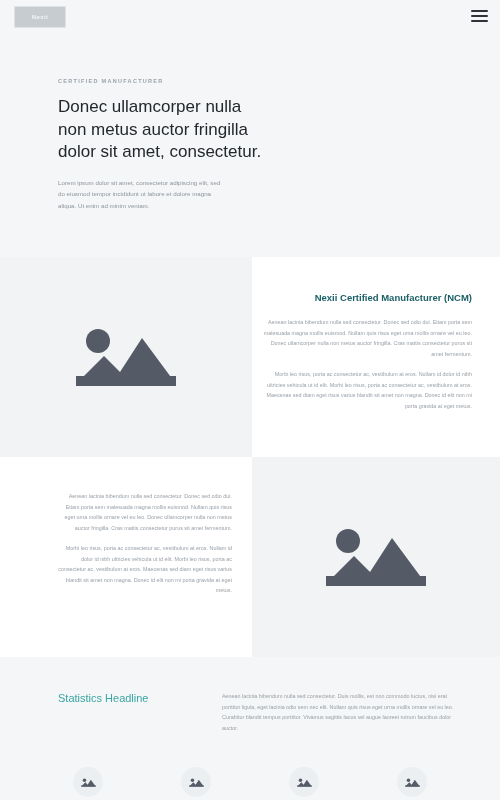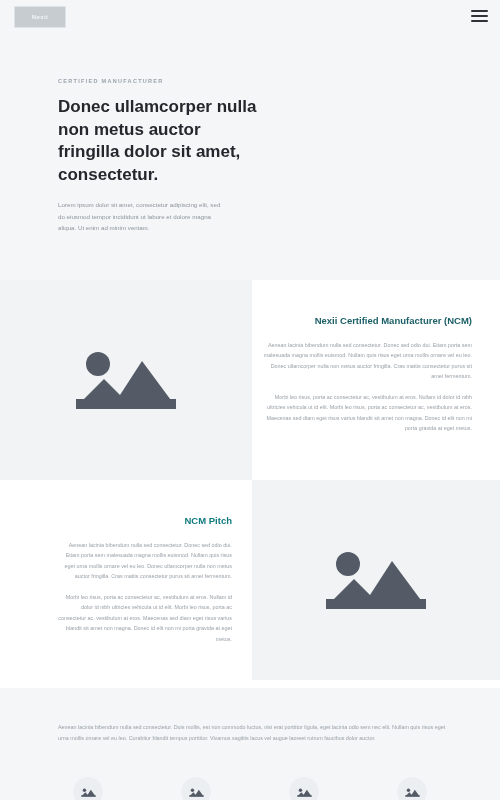--- a/index.html
+++ b/index.html
@@ -29,21 +29,21 @@
   .hamburger span { display:block; width:17px; height:2px; background:#2f3338; border-radius:1px; }
 
   
   .hero { background:#f4f6f7; padding:38px 0 46px 58px; }
   .eyebrow {
     font-size:5.5px; letter-spacing:1.3px; color:#9aa3ab;
     text-transform:uppercase; margin-bottom:12px; font-weight:bold;
   }
   .hero-title {
     font-size:17px; line-height:1.33; color:#24282d;
-    font-weight:bold; max-width:205px; margin-bottom:13px;
+    font-weight:normal; max-width:205px; margin-bottom:13px;
   }
   .hero-body {
     font-size:6.2px; line-height:1.85; color:#8d959d; max-width:170px;
   }
 
   
   .split { display:flex; width:500px;text-align:right; }
   .panel-img { display:flex; align-items:center; justify-content:center; }
   .panel-txt { padding:34px 28px 34px 0; }
   .row1 .panel-img { width:252px; height:200px; background:#f1f3f5; }
@@ -111,35 +111,35 @@
     </div>
     <div class="panel-txt">
       <h2 class="sec-title">Nexii Certified Manufacturer (NCM)</h2>
       <p class="sec-body">Aenean lacinia bibendum nulla sed consectetur. Donec sed odio dui. Etiam porta sem malesuada magna mollis euismod. Nullam quis risus eget urna mollis ornare vel eu leo. Donec ullamcorper nulla non metus auctor fringilla. Cras mattis consectetur purus sit amet fermentum.</p>
       <p class="sec-body">Morbi leo risus, porta ac consectetur ac, vestibulum at eros. Nullam id dolor id nibh ultricies vehicula ut id elit. Morbi leo risus, porta ac consectetur ac, vestibulum at eros. Maecenas sed diam eget risus varius blandit sit amet non magna. Donec id elit non mi porta gravida at eget metus.</p>
     </div>
   </div>
 
   <div class="split row2">
     <div class="panel-txt">
-      <h2 class="sec-title teal">NCM Pitch</h2>
       <p class="sec-body">Aenean lacinia bibendum nulla sed consectetur. Donec sed odio dui. Etiam porta sem malesuada magna mollis euismod. Nullam quis risus eget urna mollis ornare vel eu leo. Donec ullamcorper nulla non metus auctor fringilla. Cras mattis consectetur purus sit amet fermentum.</p>
       <p class="sec-body">Morbi leo risus, porta ac consectetur ac, vestibulum at eros. Nullam id dolor id nibh ultricies vehicula ut id elit. Morbi leo risus, porta ac consectetur ac, vestibulum at eros. Maecenas sed diam eget risus varius blandit sit amet non magna. Donec id elit non mi porta gravida at eget metus.</p>
     </div>
     <div class="panel-img">
       <svg class="ph" width="104" height="66" viewBox="0 0 104 66">
         <circle cx="24" cy="17" r="12" fill="#545b66"></circle>
         <path d="M2 60 L30 32 L46 48 L68 14 L102 60 Z" fill="#545b66"></path>
         <rect x="2" y="52" width="100" height="10" fill="#545b66"></rect>
       </svg>
     </div>
   </div>
 
   <div class="stats">
     <div class="stats-top">
+      <h2 class="stats-head">Statistics Headline</h2>
       <p class="stats-intro">Aenean lacinia bibendum nulla sed consectetur. Duis mollis, est non commodo luctus, nisi erat porttitor ligula, eget lacinia odio sem nec elit. Nullam quis risus eget urna mollis ornare vel eu leo. Curabitur blandit tempus porttitor. Vivamus sagittis lacus vel augue laoreet rutrum faucibus dolor auctor.</p>
     </div>
     <div class="stats-grid">
 
       <div class="stat">
         <div class="stat-badge">
           <svg class="ph-sm" width="15" height="11" viewBox="0 0 104 66">
             <circle cx="24" cy="17" r="12" fill="#545b66"></circle>
             <path d="M2 60 L30 32 L46 48 L68 14 L102 60 Z" fill="#545b66"></path>
             <rect x="2" y="52" width="100" height="10" fill="#545b66"></rect>

